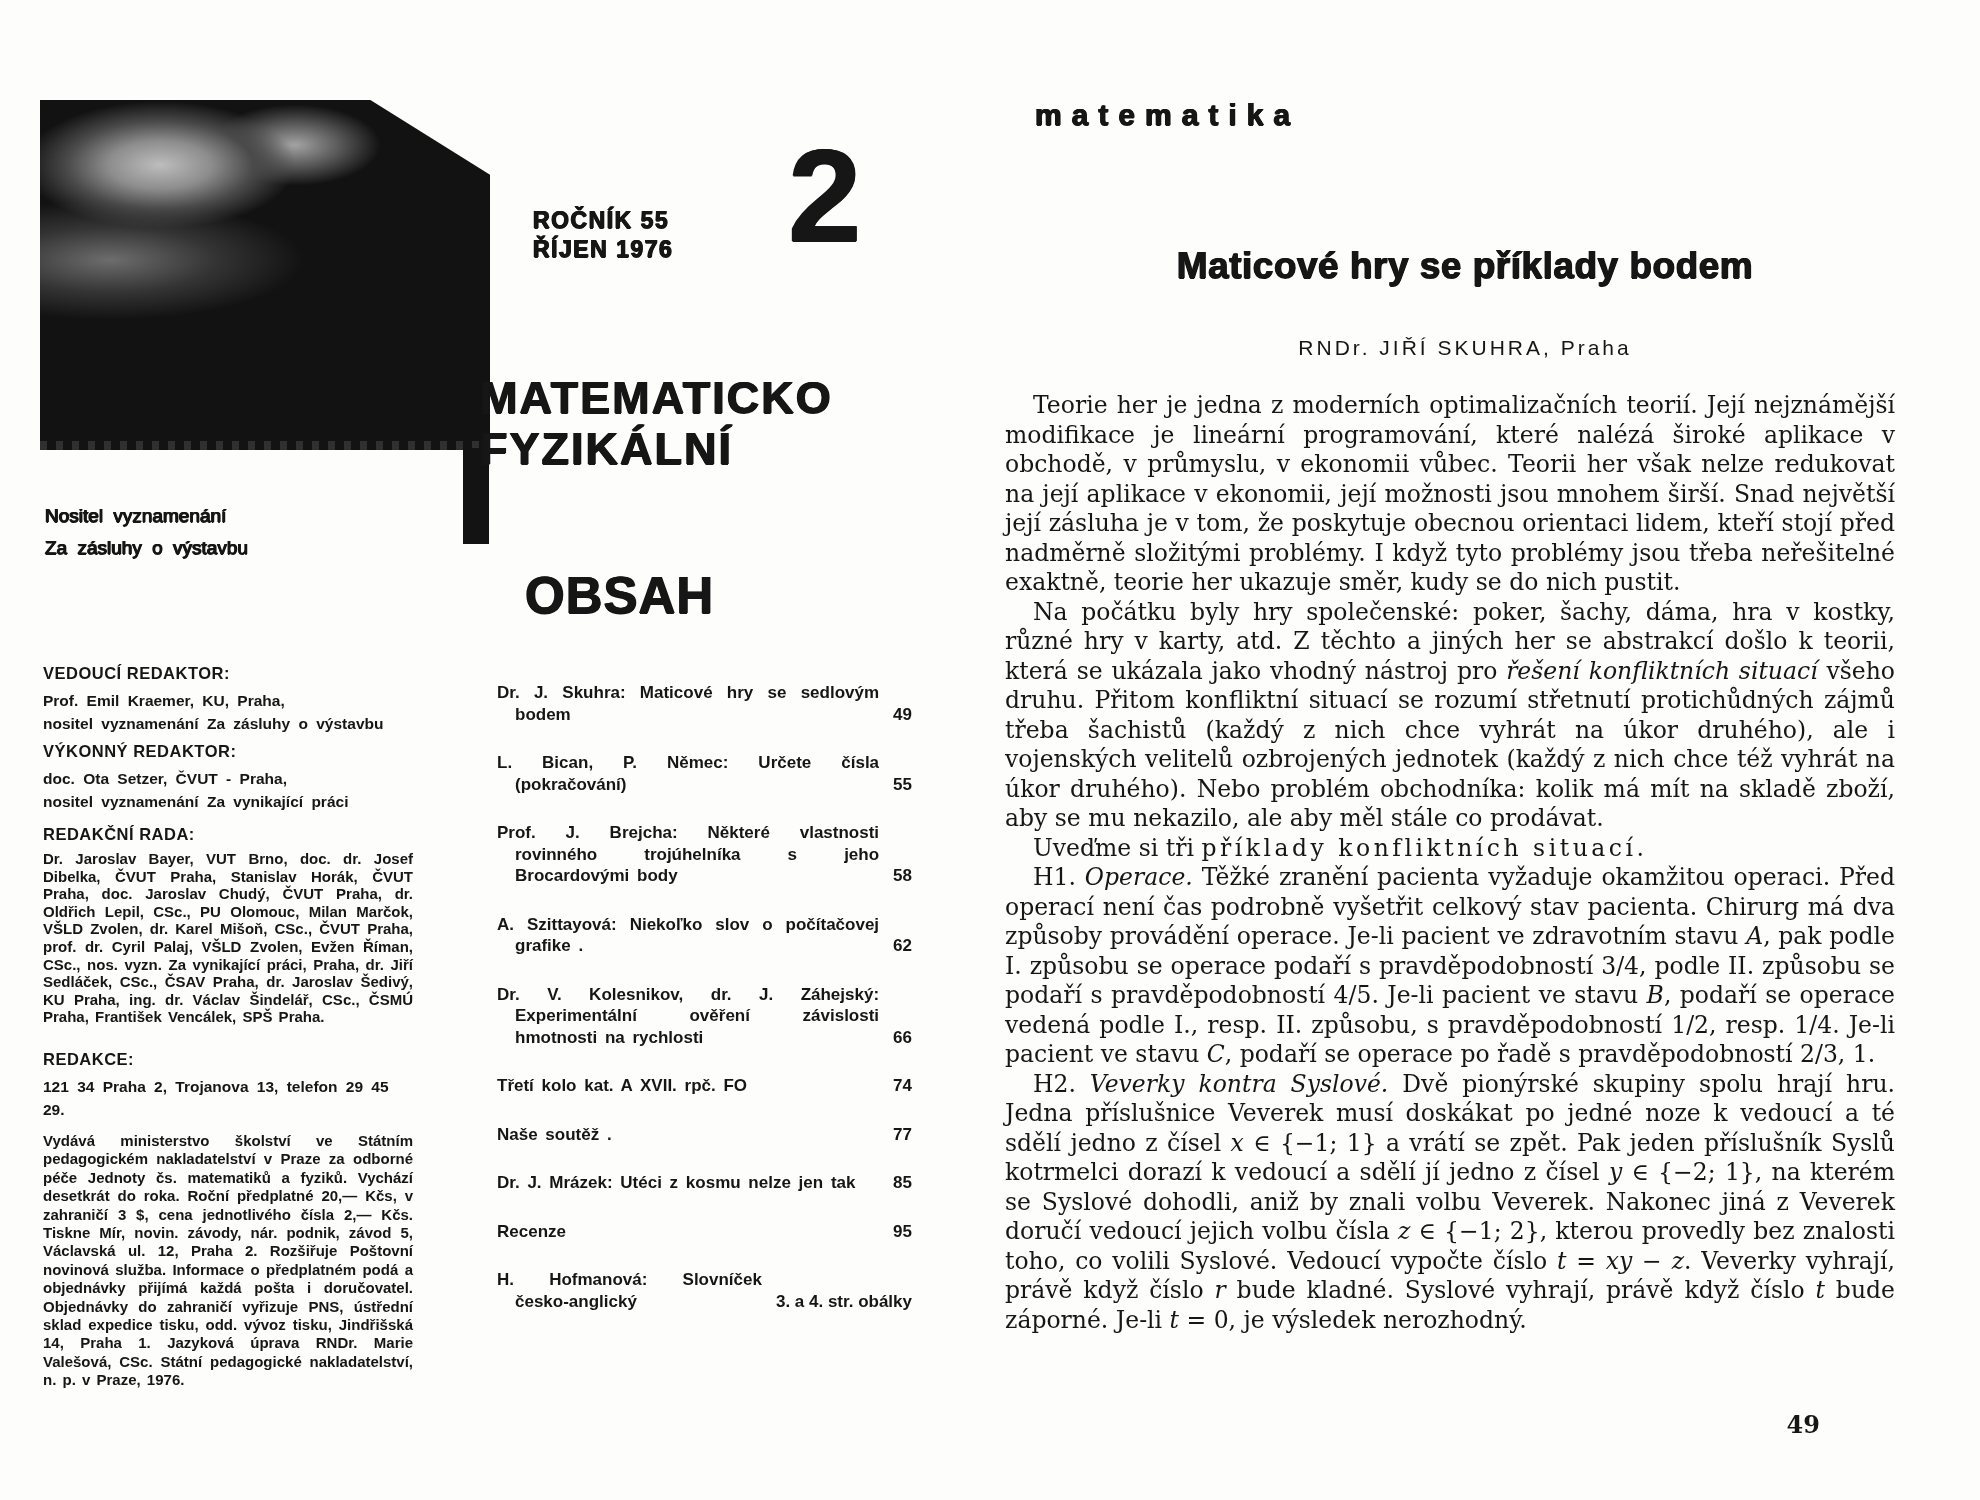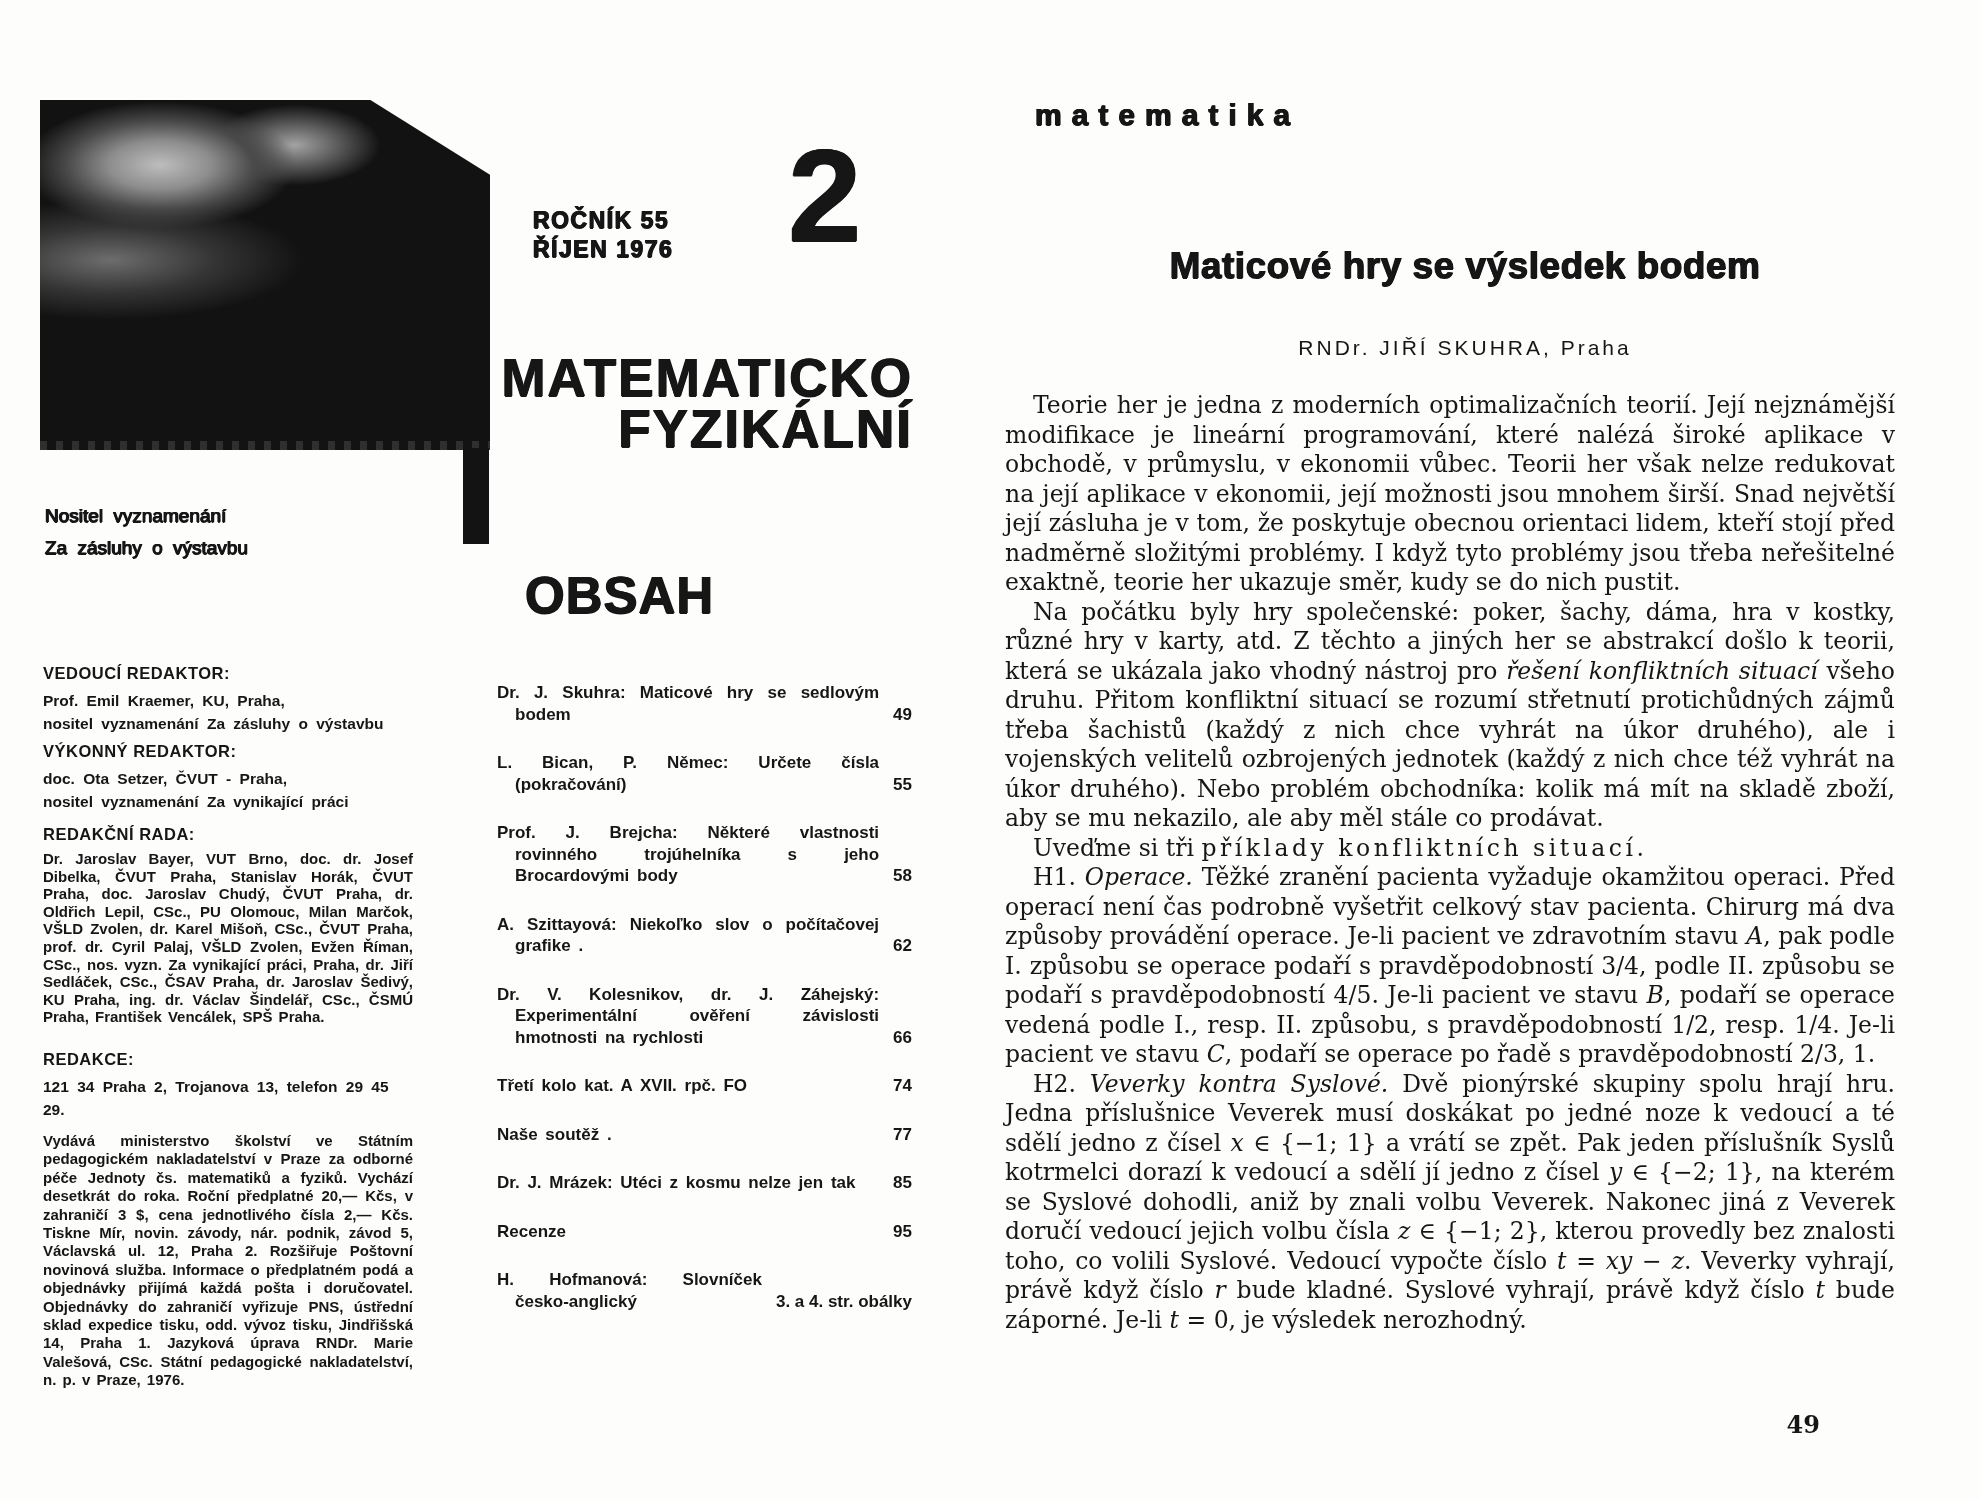--- a/index.html
+++ b/index.html
@@ -28,21 +28,21 @@
     content:""; position:absolute; left:0; bottom:0; width:100%; height:9px;
     background:repeating-linear-gradient(90deg, #484848 0 7px, #141414 7px 16px);
     opacity:.55;
   }
   .photo-tab { left:463px; top:448px; width:26px; height:96px; background:#131313; }
 
   
   .volume { left:533px; top:206px; font-size:23px; font-weight:bold; line-height:29px; letter-spacing:1.5px; white-space:pre-line; }
   .heavy { text-shadow:0.7px 0 currentColor, -0.7px 0 currentColor, 0 0.7px currentColor; }
   .issue { left:788px; top:130px; font-size:132px; font-weight:bold; line-height:1; }
-  .jtitle { left:480px; top:352px; width:433px; text-align:right; font-size:53px; font-weight:bold; line-height:51px; letter-spacing:2px; white-space:pre-line; }
+  .jtitle { left:480px; top:372px; width:433px; font-size:45px; font-weight:bold; line-height:51px; letter-spacing:2px; white-space:pre-line; }
   .award { left:45px; top:500px; font-size:19px; font-weight:normal; line-height:32px; word-spacing:5px; white-space:pre-line; }
 
   
   .mh { left:43px; width:370px; font-weight:bold; }
   .mh-h { font-size:16.5px; letter-spacing:.5px; margin:0 0 6px 0; }
   .mh-b { font-size:15.5px; line-height:23px; margin:0; white-space:pre-line; word-spacing:4px; }
   .mh-b.flow { white-space:normal; text-align:justify; font-size:15px; line-height:17.6px; word-spacing:2px; }
   .imprint { left:43px; top:1132px; width:370px; font-weight:bold; font-size:15px; line-height:18.4px; text-align:justify; word-spacing:2px; }
 
   
@@ -136,21 +136,21 @@
       <div class="toc-text">Recenze</div>
       <div class="toc-page">95</div>
     </div>
     <div class="toc-row">
       <div class="toc-text">H. Hofmanová: Slovníček česko-anglický</div>
       <div class="toc-page">3. a 4. str. obálky</div>
     </div>
   </div>
 
   <div class="abs section heavy">matematika</div>
-  <div class="abs atitle heavy">Maticové hry se výsledek bodem</div>
+  <div class="abs atitle heavy">Maticové hry se příklady bodem</div>
   <div class="abs author">RNDr. JIŘÍ SKUHRA, Praha</div>
 
   <div class="abs abody">
     <p>Teorie her je jedna z moderních optimalizačních teorií. Její nejznámější modifikace je lineární programování, které nalézá široké aplikace v obchodě, v průmyslu, v ekonomii vůbec. Teorii her však nelze redukovat na její aplikace v ekonomii, její možnosti jsou mnohem širší. Snad největší její zásluha je v tom, že poskytuje obecnou orientaci lidem, kteří stojí před nadměrně složitými problémy. I když tyto problémy jsou třeba neřešitelné exaktně, teorie her ukazuje směr, kudy se do nich pustit.</p>
     <p>Na počátku byly hry společenské: poker, šachy, dáma, hra v kostky, různé hry v karty, atd. Z těchto a jiných her se abstrakcí došlo k teorii, která se ukázala jako vhodný nástroj pro <i>řešení konfliktních situací</i> všeho druhu. Přitom konfliktní situací se rozumí střetnutí protichůdných zájmů třeba šachistů (každý z nich chce vyhrát na úkor druhého), ale i vojenských velitelů ozbrojených jednotek (každý z nich chce též vyhrát na úkor druhého). Nebo problém obchodníka: kolik má mít na skladě zboží, aby se mu nekazilo, ale aby měl stále co prodávat.</p>
     <p>Uveďme si tři <span class="sp">příklady konfliktních situací</span>.</p>
     <p>H1. <i>Operace.</i> Těžké zranění pacienta vyžaduje okamžitou operaci. Před operací není čas podrobně vyšetřit celkový stav pacienta. Chirurg má dva způsoby provádění operace. Je-li pacient ve zdravotním stavu <i>A</i>, pak podle I. způsobu se operace podaří s pravděpodobností 3/4, podle II. způsobu se podaří s pravděpodobností 4/5. Je-li pacient ve stavu <i>B</i>, podaří se operace vedená podle I., resp. II. způsobu, s pravděpodobností 1/2, resp. 1/4. Je-li pacient ve stavu <i>C</i>, podaří se operace po řadě s pravděpodobností 2/3, 1.</p>
     <p>H2. <i>Veverky kontra Syslové.</i> Dvě pionýrské skupiny spolu hrají hru. Jedna příslušnice Veverek musí doskákat po jedné noze k vedoucí a té sdělí jedno z čísel <i>x</i> ∈ {−1; 1} a vrátí se zpět. Pak jeden příslušník Syslů kotrmelci dorazí k vedoucí a sdělí jí jedno z čísel <i>y</i> ∈ {−2; 1}, na kterém se Syslové dohodli, aniž by znali volbu Veverek. Nakonec jiná z Veverek doručí vedoucí jejich volbu čísla <i>z</i> ∈ {−1; 2}, kterou provedly bez znalosti toho, co volili Syslové. Vedoucí vypočte číslo <i>t</i> = <i>xy</i> − <i>z</i>. Veverky vyhrají, právě když číslo <i>r</i> bude kladné. Syslové vyhrají, právě když číslo <i>t</i> bude záporné. Je-li <i>t</i> = 0, je výsledek nerozhodný.</p>
   </div>
 

